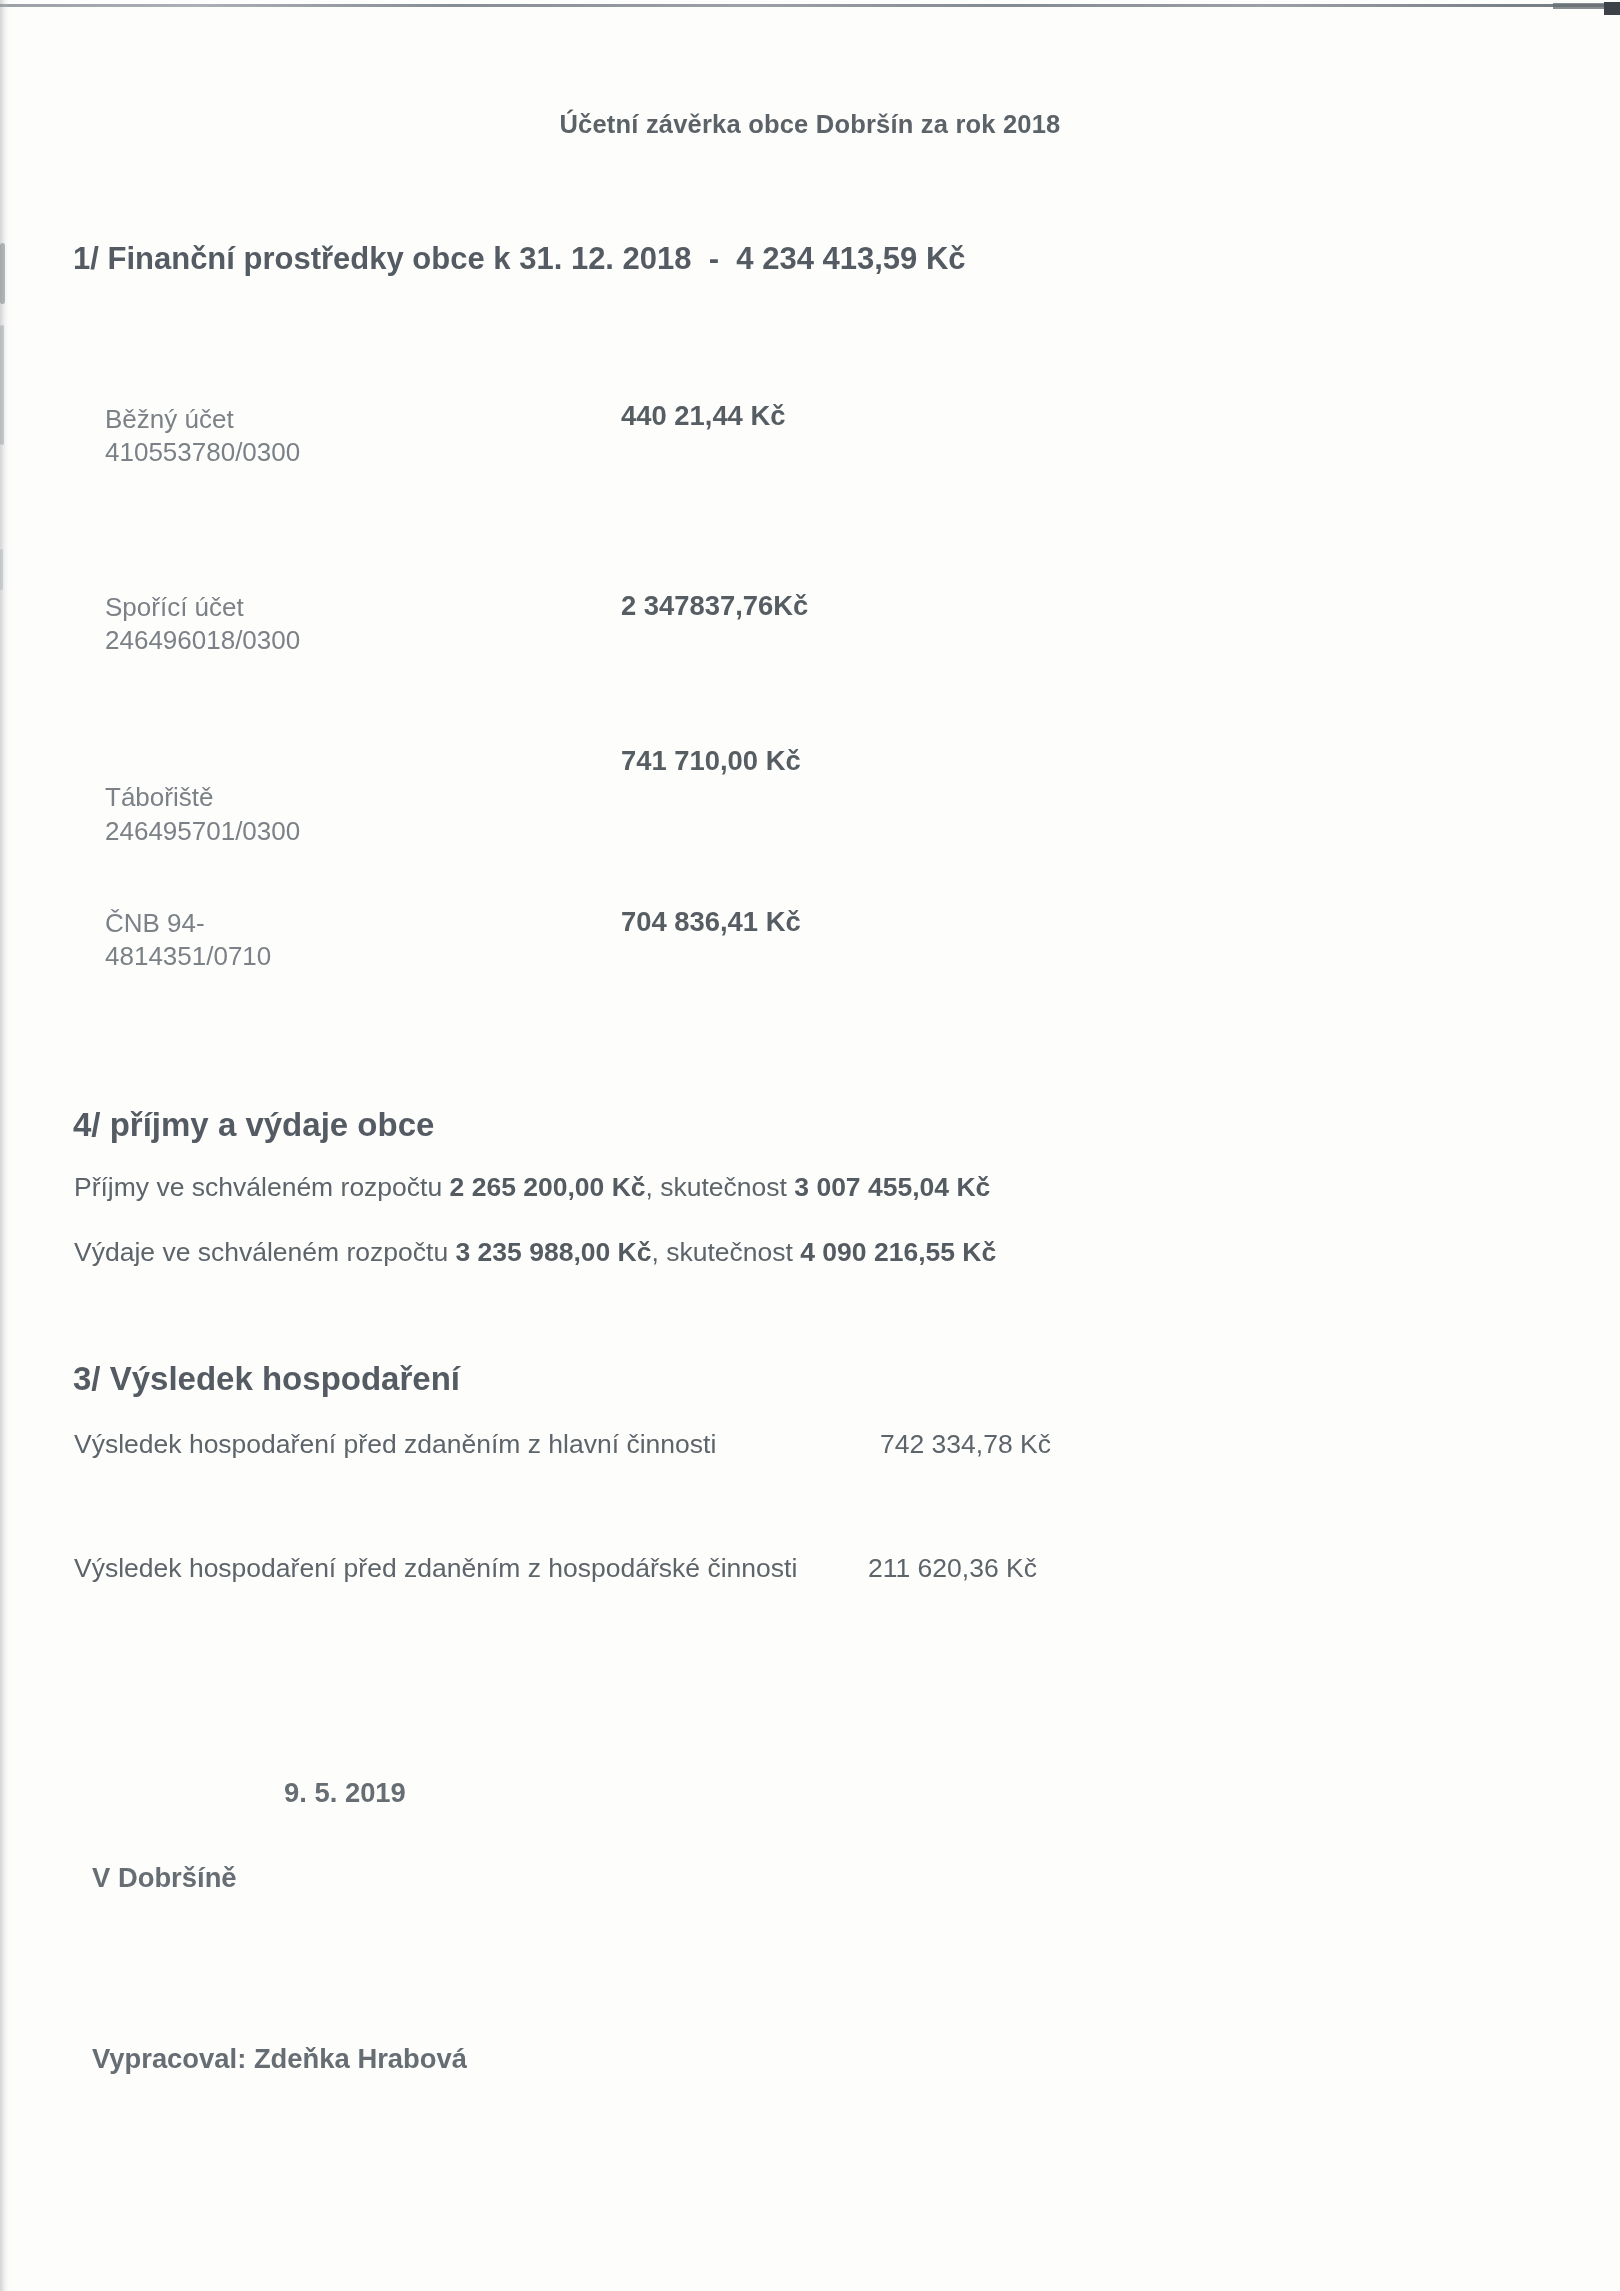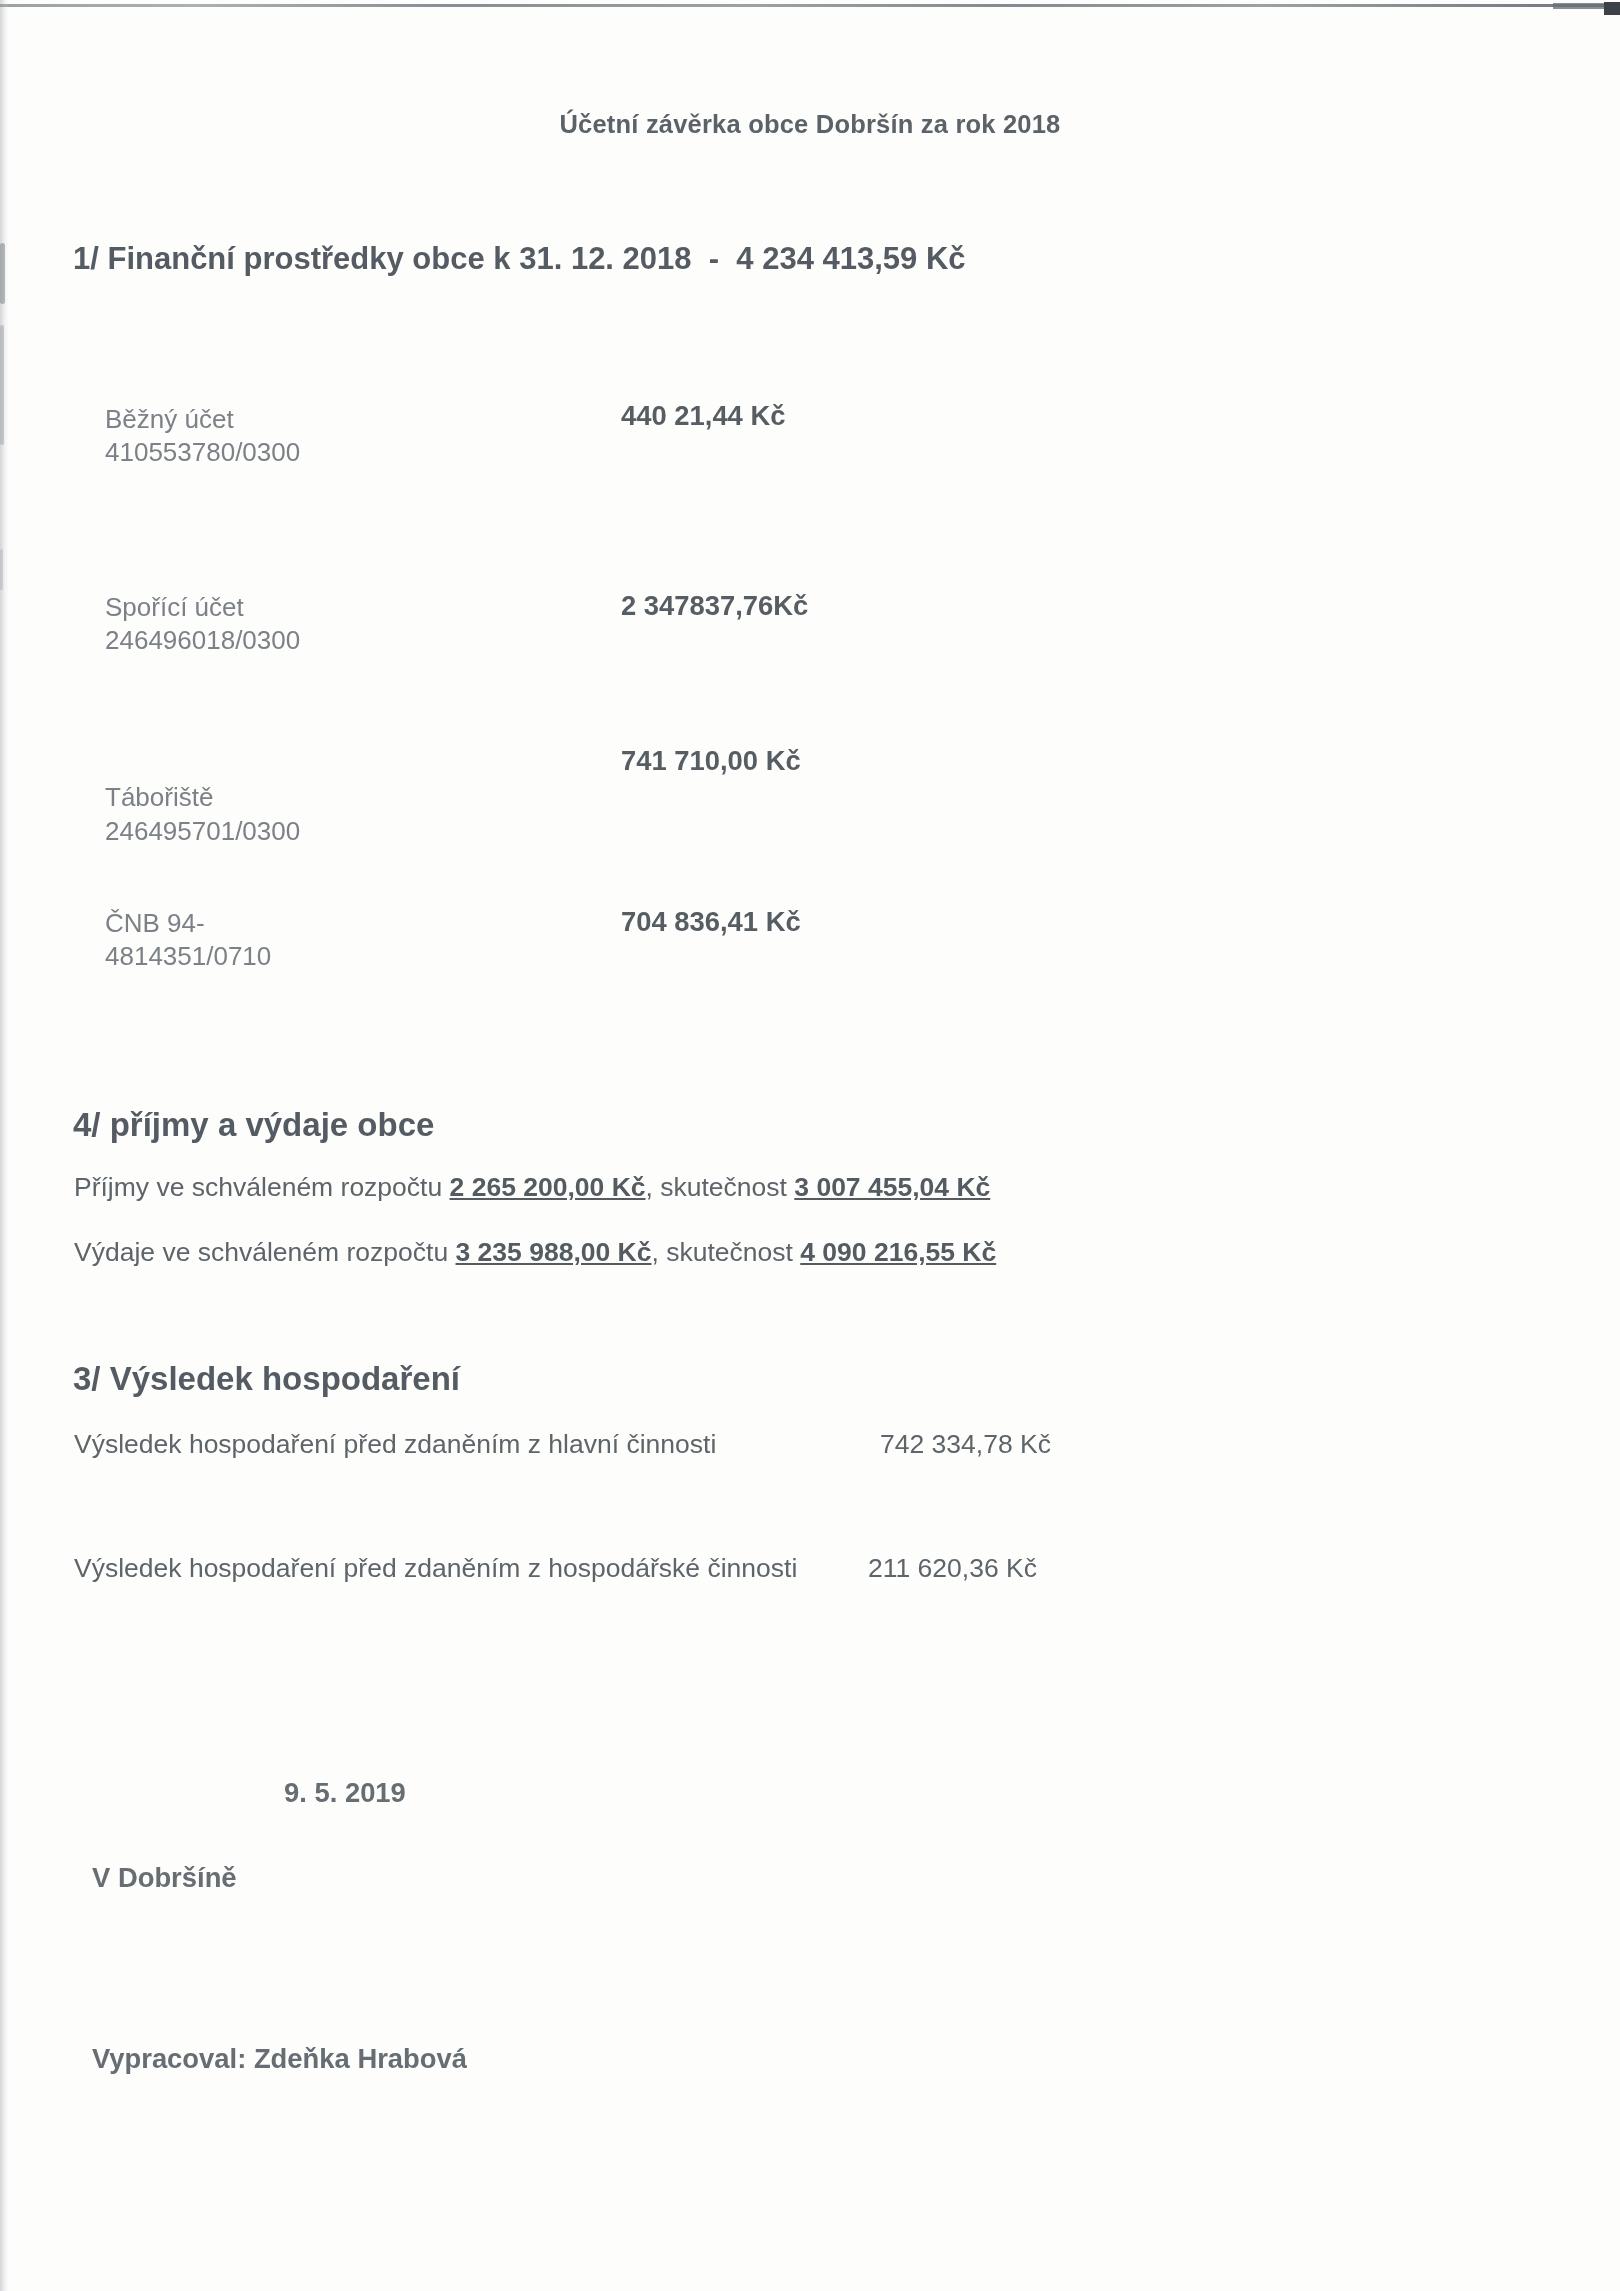--- a/index.html
+++ b/index.html
@@ -55,21 +55,21 @@
   .acc-name, .acc-num {
     position: absolute; font-size: 26px; color: #7b8186; white-space: pre; margin-top: 6px;
   }
   .acc-amount {
     position: absolute; font-size: 27.4px; font-weight: bold; color: #565d63; white-space: pre;
   }
 
   .body-line {
     position: absolute; font-size: 26.5px; color: #5d646a; white-space: pre-wrap;
   }
-  .seg-bold { font-weight: bold; color: #545b61; text-decoration: underline; }
+  .seg-bold { font-weight: bold; color: #545b61; }
 
   .footer-text {
     position: absolute; font-size: 27.4px; color: #666d73; white-space: pre; font-weight: bold;
   }
 </style>
 </head>
 <body>
 
 <div class="page">
 

